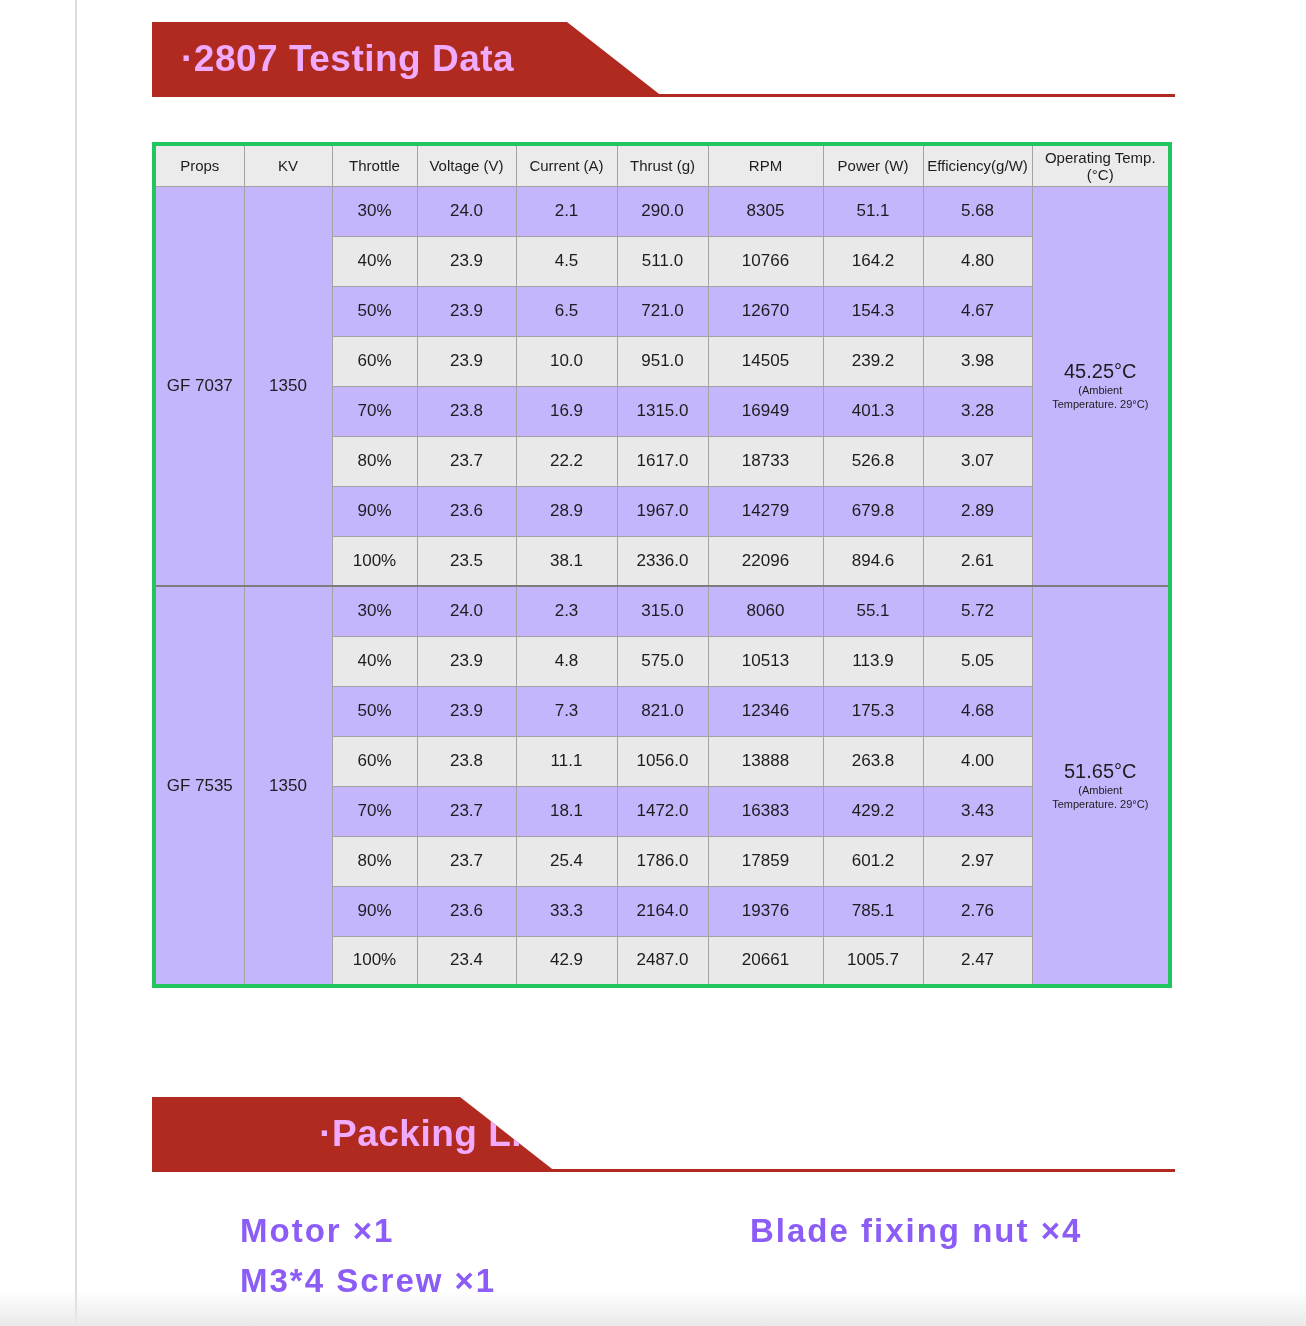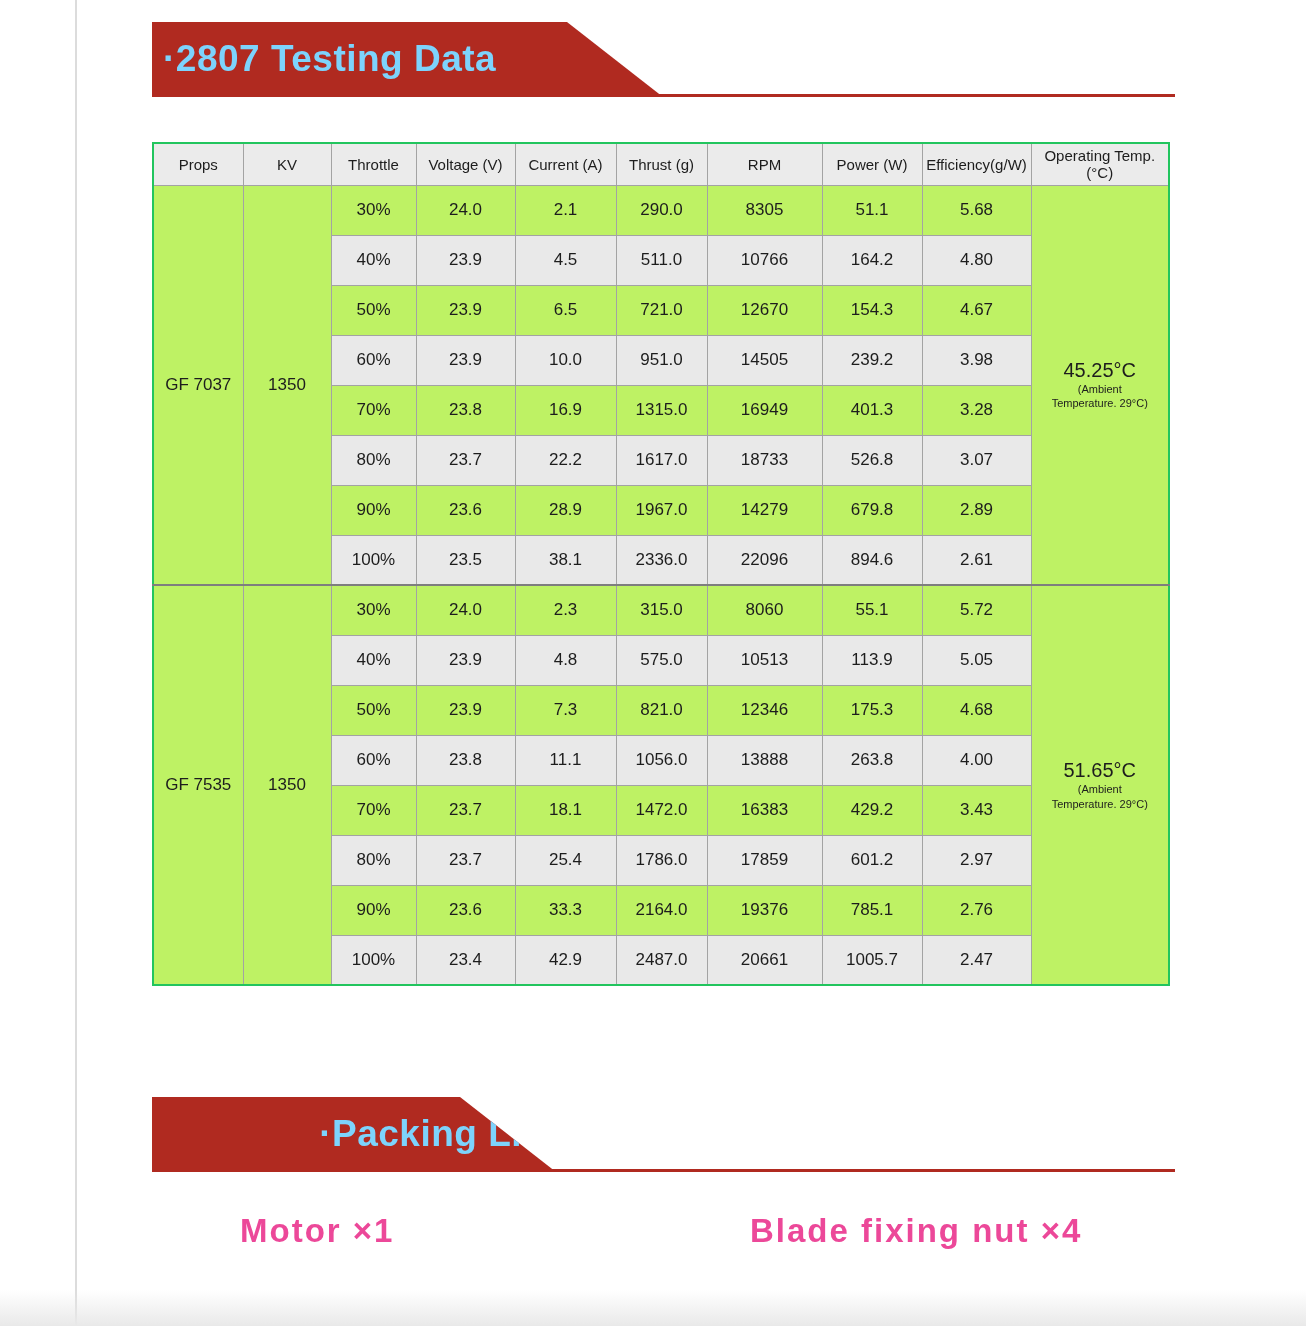--- a/index.html
+++ b/index.html
@@ -4,52 +4,52 @@
 <style>
   * { margin:0; padding:0; box-sizing:border-box; }
   html,body { width:1306px; height:1326px; background:#ffffff; overflow:hidden;
               font-family:"Liberation Sans", sans-serif; }
   .page { position:relative; width:1306px; height:1326px; background:#fff; }
 
   .left-rule { position:absolute; left:75px; top:0; width:2px; height:1326px; background:#dcdcdc; }
 
   
   .section-head { position:absolute; left:152px; width:1023px; height:75px; }
-  .banner { position:absolute; left:0; top:0; height:75px; background:#b02a20; color:#7dd3fc;
-            font-weight:700; font-size:37px; line-height:73px; padding-left:11px;
+  .banner { position:absolute; left:0; top:0; height:75px; background:#b02a20; color:#f0abfc;
+            font-weight:700; font-size:37px; line-height:73px; padding-left:29px;
             letter-spacing:0.5px; white-space:nowrap; }
   .banner-testing { width:511px; clip-path:polygon(0 0, 415px 0, 511px 100%, 0 100%); }
   .banner-packing { width:404px; clip-path:polygon(0 0, 308px 0, 404px 100%, 0 100%);text-align:right; }
   .head-rule { position:absolute; bottom:0; height:3px; background:#b02a20; right:0; }
   .head-rule-testing { left:505px; }
   .head-rule-packing { left:398px; }
 
   .head-testing { top:22px; }
   .head-packing { top:1097px; }
 
   
   .table-wrap { position:absolute; left:152px; top:142px; }
   table { border-collapse:collapse; table-layout:fixed; width:1016px;
-          border:2px solid #22c55e; background:#bef264; }
+          border:4px solid #22c55e; background:#c4b5fd; }
   th, td { border:1px solid #a3a3a3; text-align:center; vertical-align:middle;
            color:#1d1d1d; overflow:hidden; }
   thead th { background:#ebebeb; height:42px; font-size:15px; font-weight:400; line-height:1.15; padding:2px; }
   tbody td { height:50px; font-size:17px; font-weight:400; }
   td.zebra { background:#e9e9e9; }
   tr.group-start td { border-top:2px solid #7e7e7e; }
   td.temp-cell { padding:2px; }
   .temp-main { font-size:20px; }
   .temp-sub { font-size:11px; line-height:1.3; }
 
   .col-props{width:90px}.col-kv{width:88px}.col-throttle{width:85px}.col-voltage{width:99px}
   .col-current{width:101px}.col-thrust{width:91px}.col-rpm{width:115px}.col-power{width:100px}
   .col-eff{width:109px}.col-temp{width:138px}
 
   
-  .packing-item { position:absolute; font-size:33px; font-weight:700; color:#ec4899;
+  .packing-item { position:absolute; font-size:33px; font-weight:700; color:#8b5cf6;
                   letter-spacing:2px; white-space:nowrap; }
   .pi-1 { left:240px; top:1212px; }
   .pi-2 { left:750px; top:1212px; }
   .pi-3 { left:240px; top:1262px; }
   .pi-4 { left:750px; top:1262px; }
 
   .bottom-fade { position:absolute; left:0; bottom:0; width:1306px; height:36px;
                  background:linear-gradient(to bottom, rgba(236,236,236,0), #e9e9e9); }
 </style>
 </head>
@@ -255,16 +255,17 @@
     </table>
   </div>
 
   <div class="section-head head-packing">
     <div class="head-rule head-rule-packing"></div>
     <div class="banner banner-packing">·Packing List</div>
   </div>
 
   <div class="packing-item pi-1">Motor ×1</div>
   <div class="packing-item pi-2">Blade fixing nut ×4</div>
+  <div class="packing-item pi-3">M3*4 Screw ×1</div>
 
   <div class="bottom-fade"></div>
 
 </div>
 
 </body></html>

